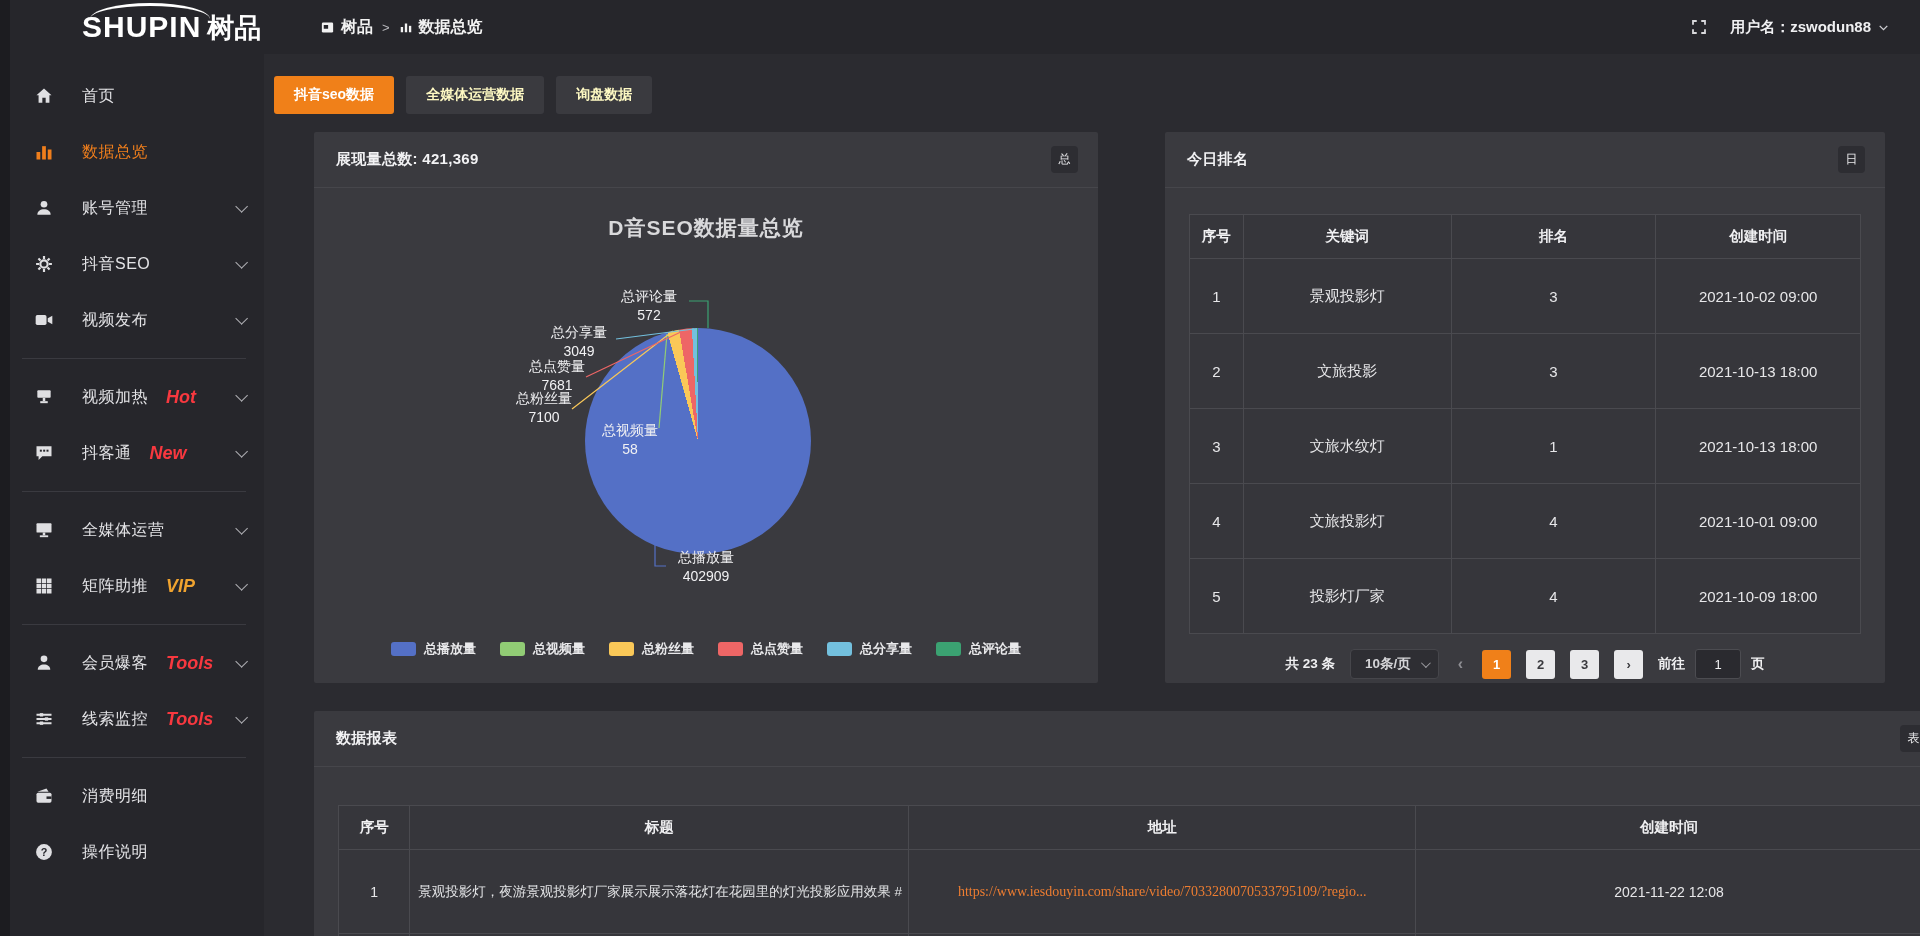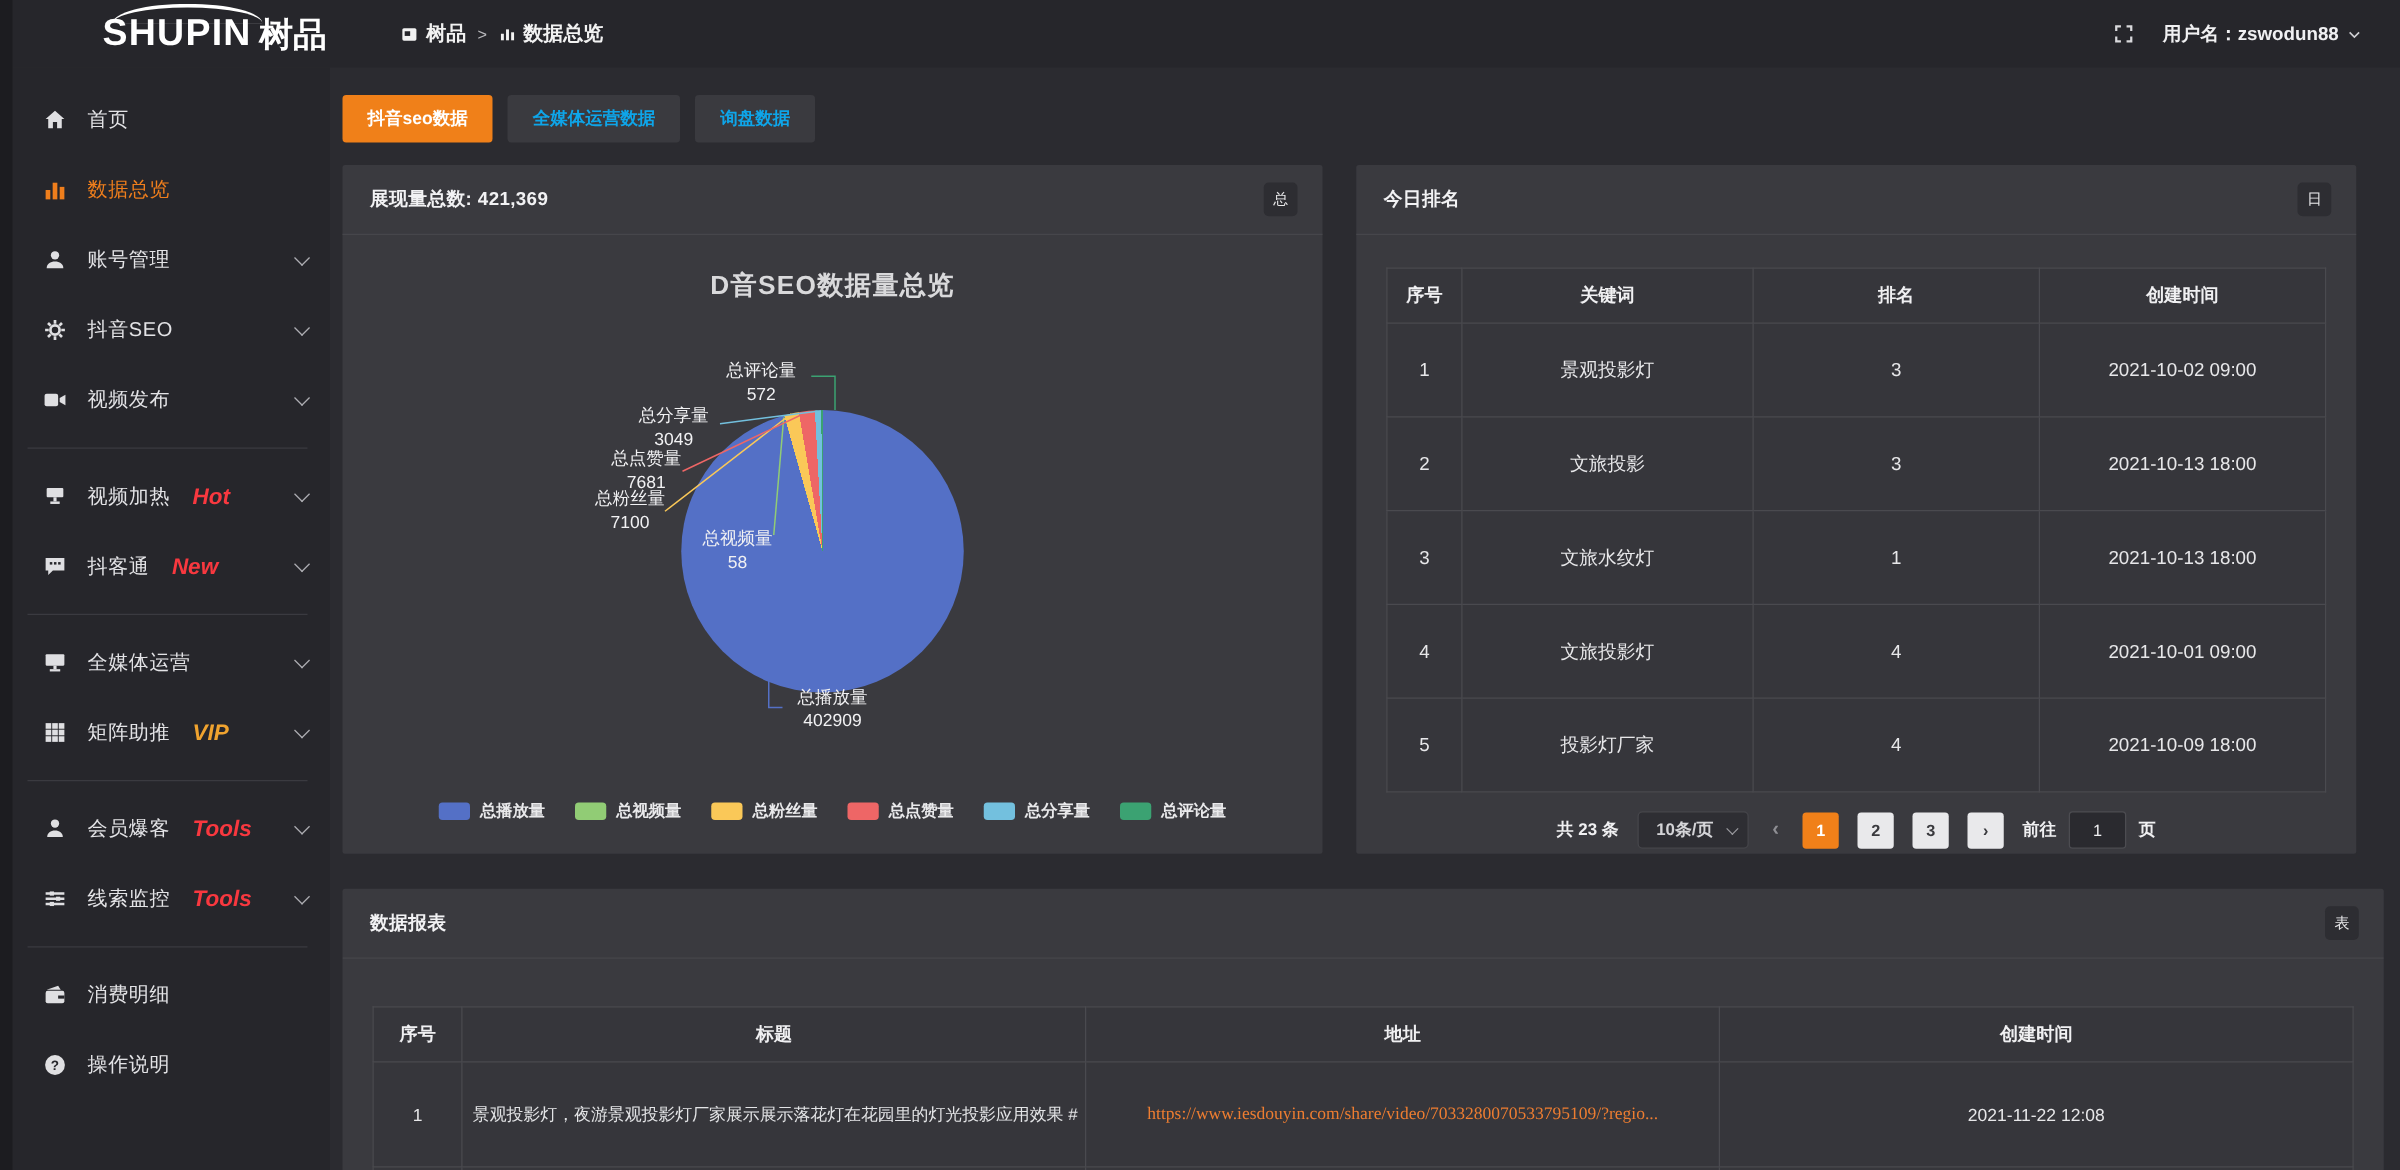--- a/index.html
+++ b/index.html
@@ -23,36 +23,36 @@
   .crumb { display:flex; align-items:center; gap:6px; cursor:pointer; }
   .topbar-right { margin-left:auto; display:flex; align-items:center; gap:22px; padding-right:30px; }
   .fullscreen { color:#d9d9dc; display:flex; cursor:pointer; }
   .user-box { display:flex; align-items:center; gap:6px; font-size:15px; color:#f0f0f2; font-weight:bold; cursor:pointer; }
   .chev-svg { color:#cfcfd3; }
 
   
   .sidebar { position:absolute; left:0; top:54px; width:264px; height:882px; background:#26262b; padding-top:14px; z-index:10; }
   .side-item { height:56px; display:flex; align-items:center; padding:0 20px 0 34px; font-size:16px; color:#e3e3e6; cursor:pointer; position:relative; }
   .side-item .s-icon { width:20px; height:20px; margin-right:16px; color:#dfdfe2; flex:0 0 auto; display:flex; }
-  .side-item .s-label { letter-spacing:.5px; }
+  .side-item .s-label { letter-spacing:.5px;margin-left:12px; }
   .side-item.active, .side-item.active .s-icon { color:#ef7e1c; }
   .side-item .badge { font-style:italic; font-weight:bold; font-size:18px; margin-left:18px; }
   .badge.red { color:#f8383f; }
   .badge.vip { color:#f0a32f; }
   .side-item .chev { margin-left:auto; width:9px; height:9px; border-right:1.6px solid #aeaeb3; border-bottom:1.6px solid #aeaeb3; transform:rotate(45deg) translateY(-3px); }
   .side-divider { height:1px; background:#3a3a40; margin:10px 18px 10px 22px; }
 
   
   .content { position:absolute; left:252px; top:54px; width:1656px; height:882px; padding:22px 23px 0 22px; }
   .tabs { display:flex; gap:12px; margin-bottom:18px; }
-  .tab { height:38px; padding:0 20px; display:flex; align-items:center; font-size:14px; font-weight:bold; color:#0ea5e9; background:#3a3a3f; border:none; border-radius:3px; cursor:pointer; }
+  .tab { height:38px; padding:0 20px; display:flex; align-items:center; font-size:14px; font-weight:bold; color:#fef9c3; background:#3a3a3f; border:none; border-radius:3px; cursor:pointer; }
   .tab.active { background:#f08019; color:#fff; }
 
   .panels-row { display:flex; gap:27px; }
-  .panel { background:#3a3a3f; border-radius:2px; }
+  .panel { background:#3a3a3f; border-radius:2px;margin-left:40px; }
   .panel-header { height:56px; display:flex; align-items:center; justify-content:space-between; padding:0 20px 0 22px; border-bottom:1px solid #46464b; }
   .panel-title { font-size:15px; color:#f2f2f4; font-weight:bold; letter-spacing:.3px; }
   .panel-badge { width:27px; height:27px; border-radius:4px; background:#2d2d32; color:#e8e8ea; font-size:12px; display:flex; align-items:center; justify-content:center; cursor:pointer; }
 
   
   .chart-panel { width:784px; height:551px; flex:0 0 auto; }
   .chart-area { position:relative; width:784px; height:494px; }
   .chart-title { position:absolute; left:0; top:26px; width:784px; text-align:center; font-size:21px; color:#d9d9db; font-weight:bold; letter-spacing:1px; }
   .pie { position:absolute; left:271px; top:140px; width:226px; height:226px; border-radius:50%; }
   .leaders { position:absolute; left:0; top:0; }

